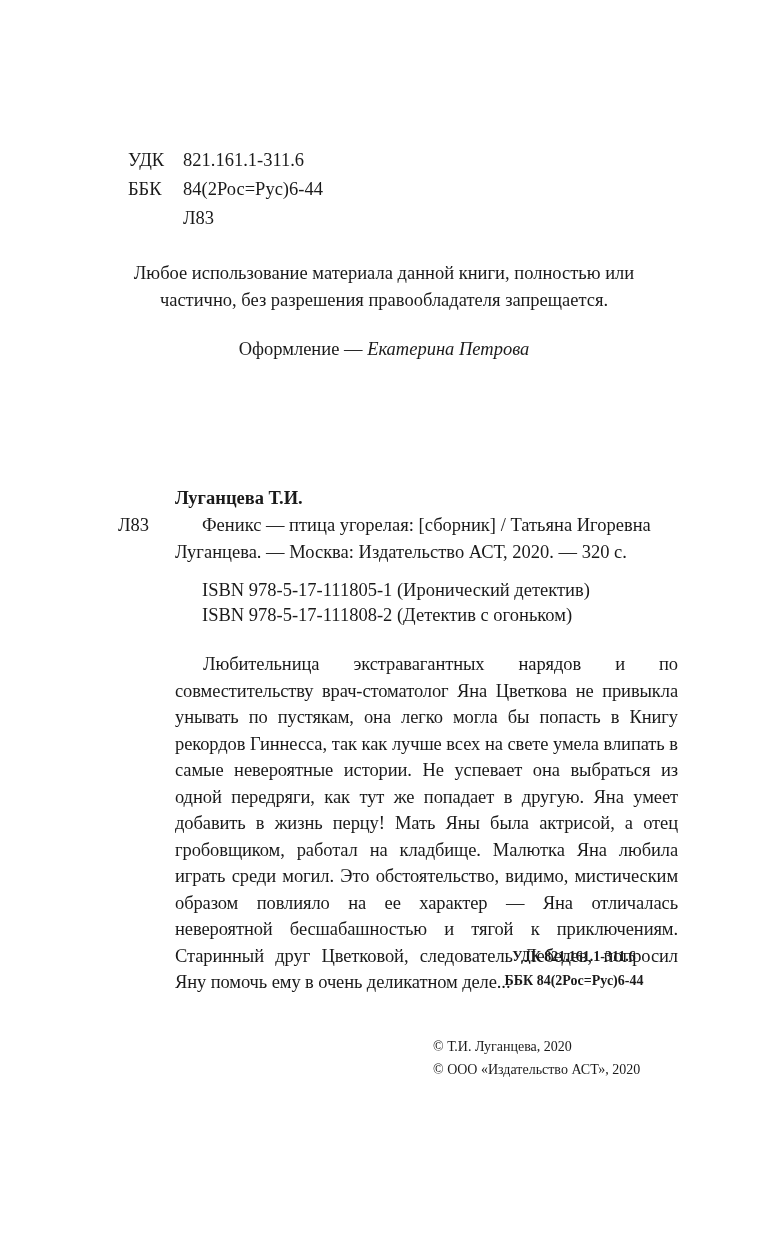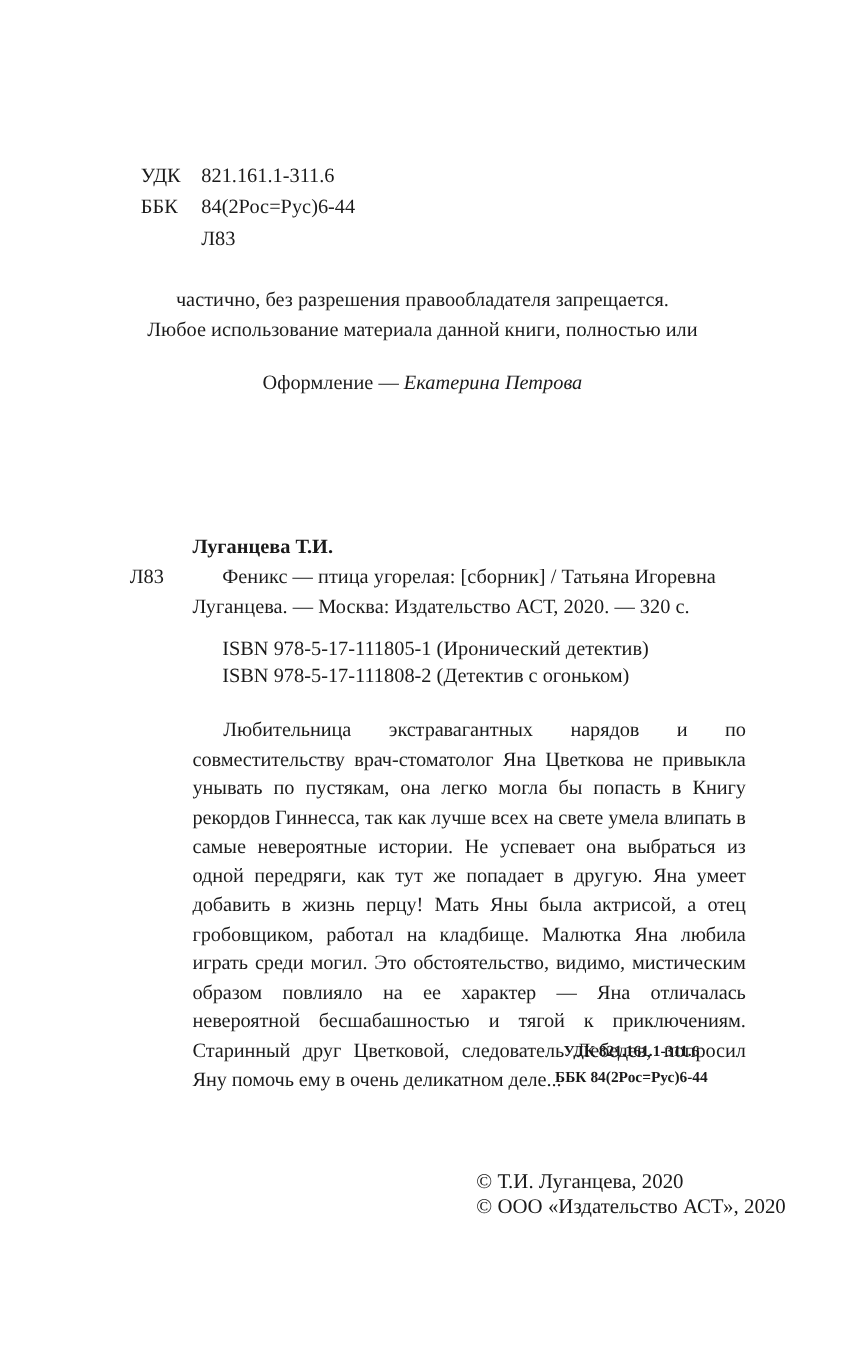--- a/index.html
+++ b/index.html
@@ -80,24 +80,23 @@
       width: 208px;
       text-align: center;
       font-weight: bold;
       font-size: 14px;
       line-height: 24px;
       white-space: nowrap;
     }
     .copyright {
       left: 433px;
       top: 1035px;
-      font-size: 19px;
+      font-size: 14px;
       line-height: 23px;
       white-space: nowrap;
-      margin-top: 28px;
     }
   </style>
 </head>
 <body>
 
 <div class="abs codes-top">
   <div class="code-row">
     <span class="code-label">УДК</span>
     <span class="code-value">821.161.1-311.6</span>
   </div>
@@ -105,22 +104,22 @@
     <span class="code-label">ББК</span>
     <span class="code-value">84(2Рос=Рус)6-44</span>
   </div>
   <div class="code-row">
     <span class="code-label"></span>
     <span class="code-value">Л83</span>
   </div>
 </div>
 
 <div class="abs notice">
+  <div>Любое использование материала данной книги, полностью или</div>
   <div>частично, без разрешения правообладателя запрещается.</div>
-  <div>Любое использование материала данной книги, полностью или</div>
 </div>
 
 <div class="abs design">
   <span>Оформление — </span><span class="name">Екатерина Петрова</span>
 </div>
 
 <div class="abs biblio">
   <div class="author">Луганцева Т.И.</div>
   <div class="entry-row">
     <div class="cutter">Л83</div>

